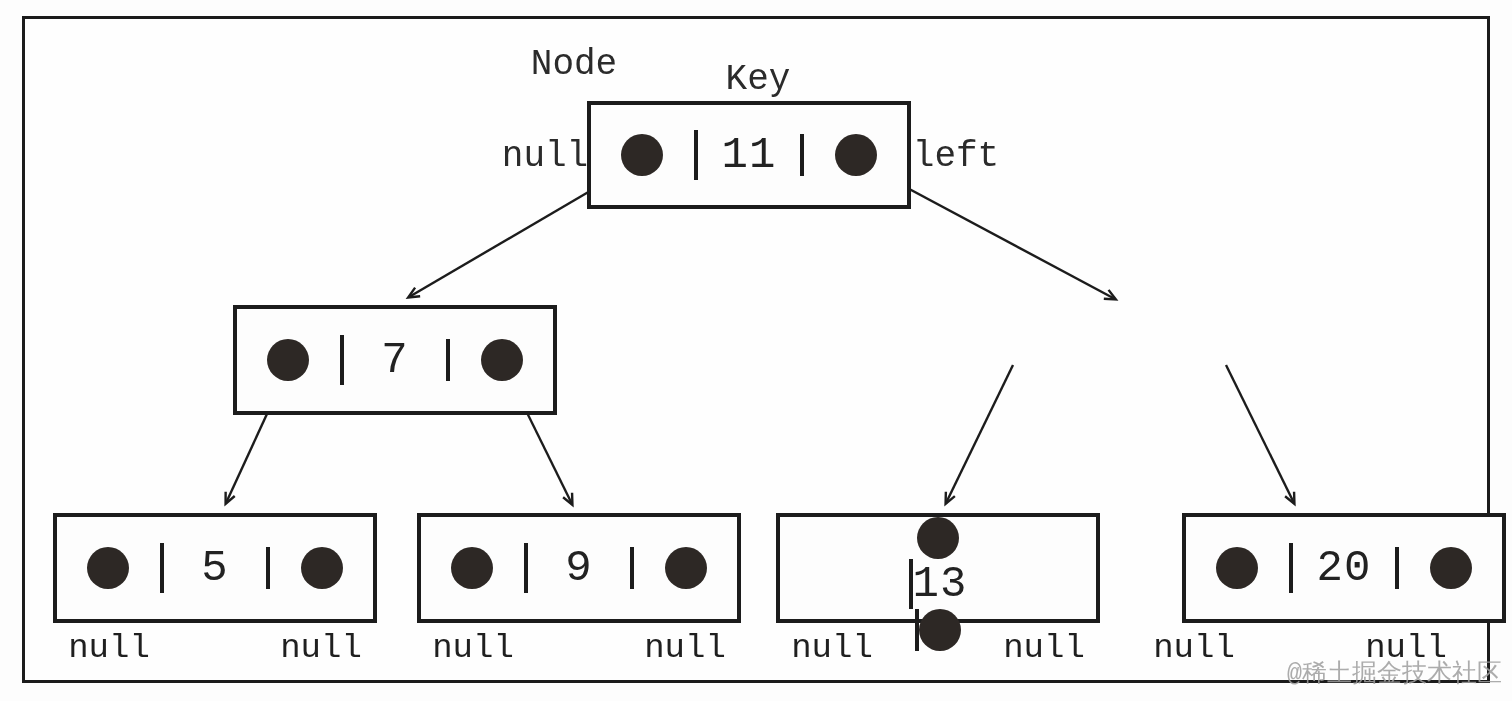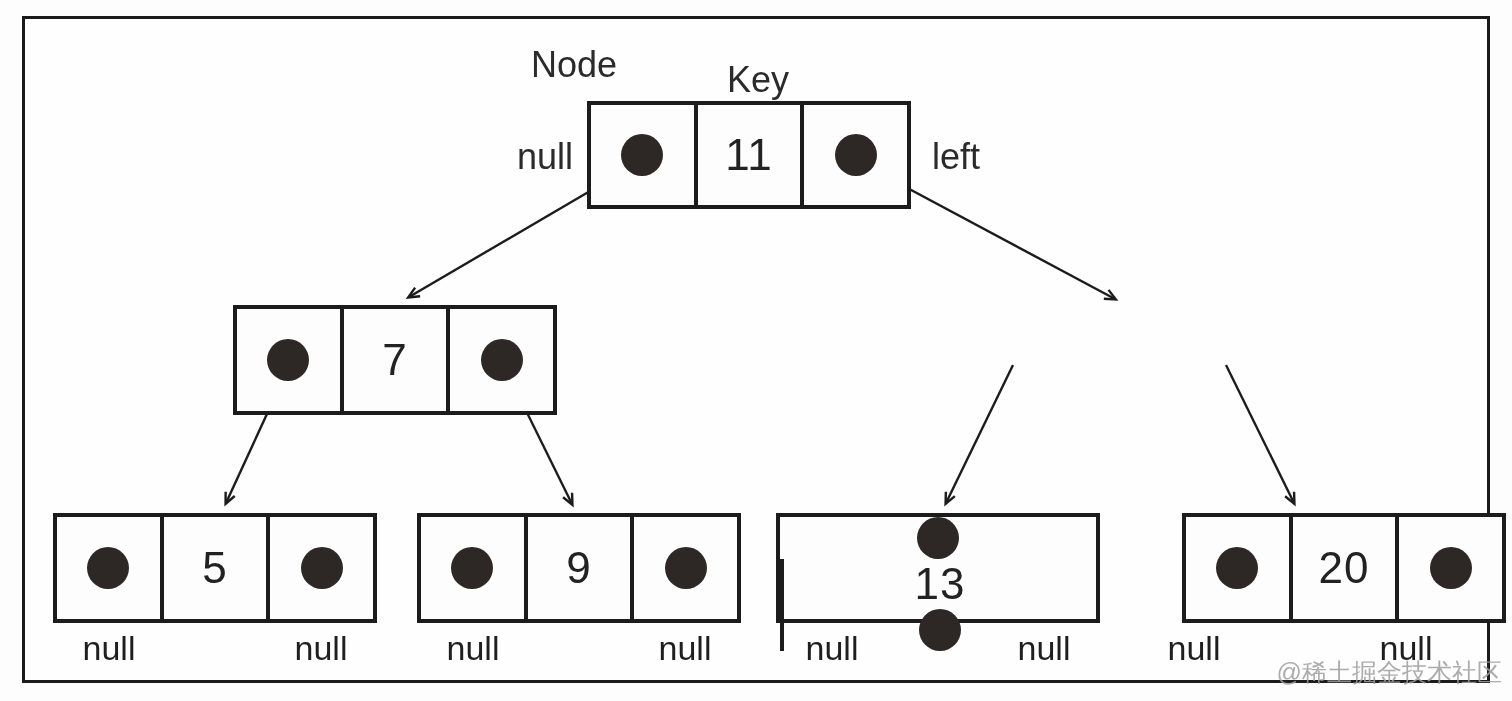--- a/index.html
+++ b/index.html
@@ -7,20 +7,21 @@
     padding: 0;
     background: #ffffff;
     font-family: "Liberation Sans", sans-serif;
   }
   .canvas {
     position: relative;
     width: 1512px;
     height: 701px;
     background: #fdfdfd;
     overflow: hidden;
+    font-family: Liberation Mono, monospace;
   }
   .frame {
     position: absolute;
     left: 22px;
     top: 16px;
     width: 1468px;
     height: 667px;
     border: 3px solid #1b1b1b;
     box-sizing: border-box;
     background: #fefefe;
@@ -34,20 +35,21 @@
     pointer-events: none;
   }
   .node {
     position: absolute;
     width: 324px;
     height: 110px;
     box-sizing: border-box;
     border: 4px solid #1c1c1c;
     display: flex;
     background: #fdfdfd;
+    align-items: center;
   }
   .cell {
     flex: 1 1 0;
     display: flex;
     align-items: center;
     justify-content: center;
     box-sizing: border-box;
   }
   .cell + .cell {
     border-left: 4px solid #1c1c1c;

